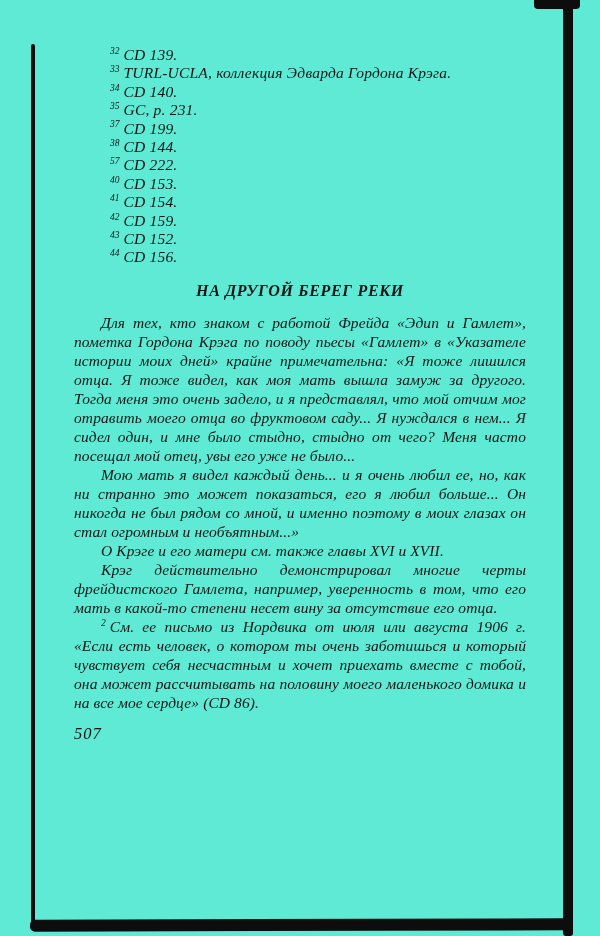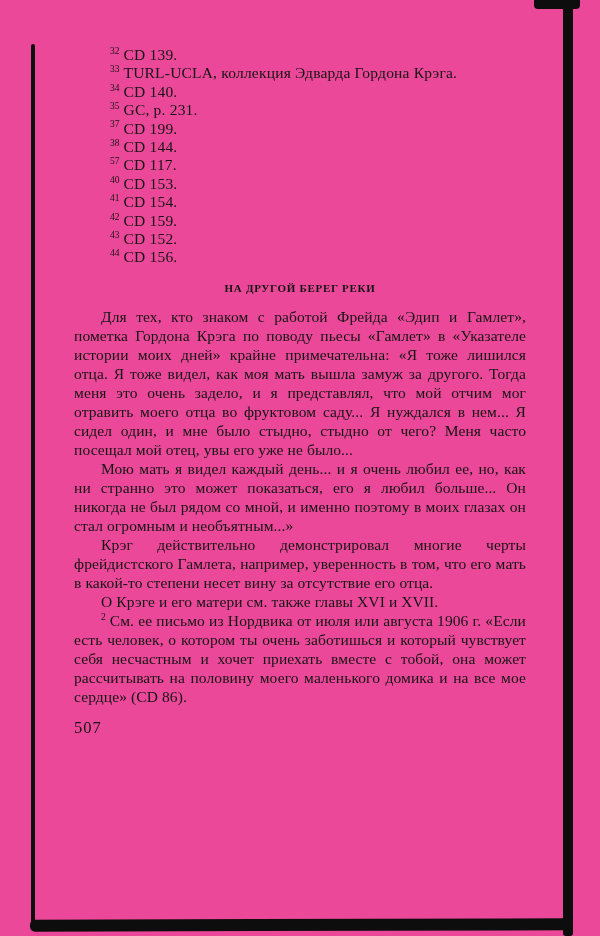--- a/index.html
+++ b/index.html
@@ -4,21 +4,21 @@
 <style>
   * { margin:0; padding:0; box-sizing:border-box; }
   html, body { width:600px; height:936px; }
   body {
     position:relative;
     background:#ffffff;
     font-family:"Liberation Serif", serif;
     color:#141414;
     overflow:hidden;
   }
-  .page { position:absolute; inset:0; background:#ec4899; }
+  .page { position:absolute; inset:0; background:#5eead4;font-style:italic; }
 
   
   .scan { position:absolute; background:#0d0d0d; }
   .scan-left   { left:31px; top:44px; width:4px; bottom:10px; border-radius:2px; }
   .scan-right  { right:27px; top:0; width:10px; height:100%; border-radius:3px; }
   .scan-top-right { right:20px; top:0; width:46px; height:9px; border-radius:0 0 4px 4px; }
   .scan-bottom { left:30px; right:29px; bottom:5px; height:12px; border-radius:5px; transform:rotate(-0.15deg); }
 
   .content { position:absolute; left:74px; top:46px; width:452px; }
 
@@ -34,21 +34,21 @@
     line-height:0;
     vertical-align:super;
     margin-right:4px;
     letter-spacing:0;
   }
   sup:empty { margin-right:0; }
 
   .heading {
     text-align:center;
     font-weight:bold;
-    font-size:11px;
+    font-size:16px;
     letter-spacing:0.7px;
     margin-top:15px;
     margin-bottom:13px;
   }
 
   .para {
     font-size:15.5px;
     line-height:19px;
     text-align:justify;
     text-indent:27px;
@@ -74,32 +74,32 @@
 
   <div class="content">
 
     <div class="fn-list">
       <div class="fn-line"><sup>32</sup><span>CD 139.</span></div>
       <div class="fn-line"><sup>33</sup><span>TURL-UCLA, коллекция Эдварда Гордона Крэга.</span></div>
       <div class="fn-line"><sup>34</sup><span>CD 140.</span></div>
       <div class="fn-line"><sup>35</sup><span>GC, p. 231.</span></div>
       <div class="fn-line"><sup>37</sup><span>CD 199.</span></div>
       <div class="fn-line"><sup>38</sup><span>CD 144.</span></div>
-      <div class="fn-line"><sup>57</sup><span>CD 117.</span></div>
+      <div class="fn-line"><sup>57</sup><span>CD 222.</span></div>
       <div class="fn-line"><sup>40</sup><span>CD 153.</span></div>
       <div class="fn-line"><sup>41</sup><span>CD 154.</span></div>
       <div class="fn-line"><sup>42</sup><span>CD 159.</span></div>
       <div class="fn-line"><sup>43</sup><span>CD 152.</span></div>
       <div class="fn-line"><sup>44</sup><span>CD 156.</span></div>
     </div>
 
     <h2 class="heading">НА ДРУГОЙ БЕРЕГ РЕКИ</h2>
 
     <p class="para"><sup></sup><span>Для тех, кто знаком с работой Фрейда «Эдип и Гамлет», пометка Гордона Крэга по поводу пьесы «Гамлет» в «Указателе истории моих дней» крайне примечательна: «Я тоже лишился отца. Я тоже видел, как моя мать вышла замуж за другого. Тогда меня это очень задело, и я представлял, что мой отчим мог отравить моего отца во фруктовом саду... Я нуждался в нем... Я сидел один, и мне было стыдно, стыдно от чего? Меня часто посещал мой отец, увы его уже не было...</span></p>
     <p class="para"><sup></sup><span>Мою мать я видел каждый день... и я очень любил ее, но, как ни странно это может показаться, его я любил больше... Он никогда не был рядом со мной, и именно поэтому в моих глазах он стал огромным и необъятным...»</span></p>
+    <p class="para"><sup></sup><span>О Крэге и его матери см. также главы XVI и XVII.</span></p>
     <p class="para"><sup></sup><span>Крэг действительно демонстрировал многие черты фрейдистского Гамлета, например, уверенность в том, что его мать в какой-то степени несет вину за отсутствие его отца.</span></p>
-    <p class="para"><sup></sup><span>О Крэге и его матери см. также главы XVI и XVII.</span></p>
     <p class="para"><sup>2</sup><span>См. ее письмо из Нордвика от июля или августа 1906 г. «Если есть человек, о котором ты очень заботишься и который чувствует себя несчастным и хочет приехать вместе с тобой, она может рассчитывать на половину моего маленького домика и на все мое сердце» (CD 86).</span></p>
 
     <div class="page-number">507</div>
 
   </div>
 </div>
 
 </body></html>

